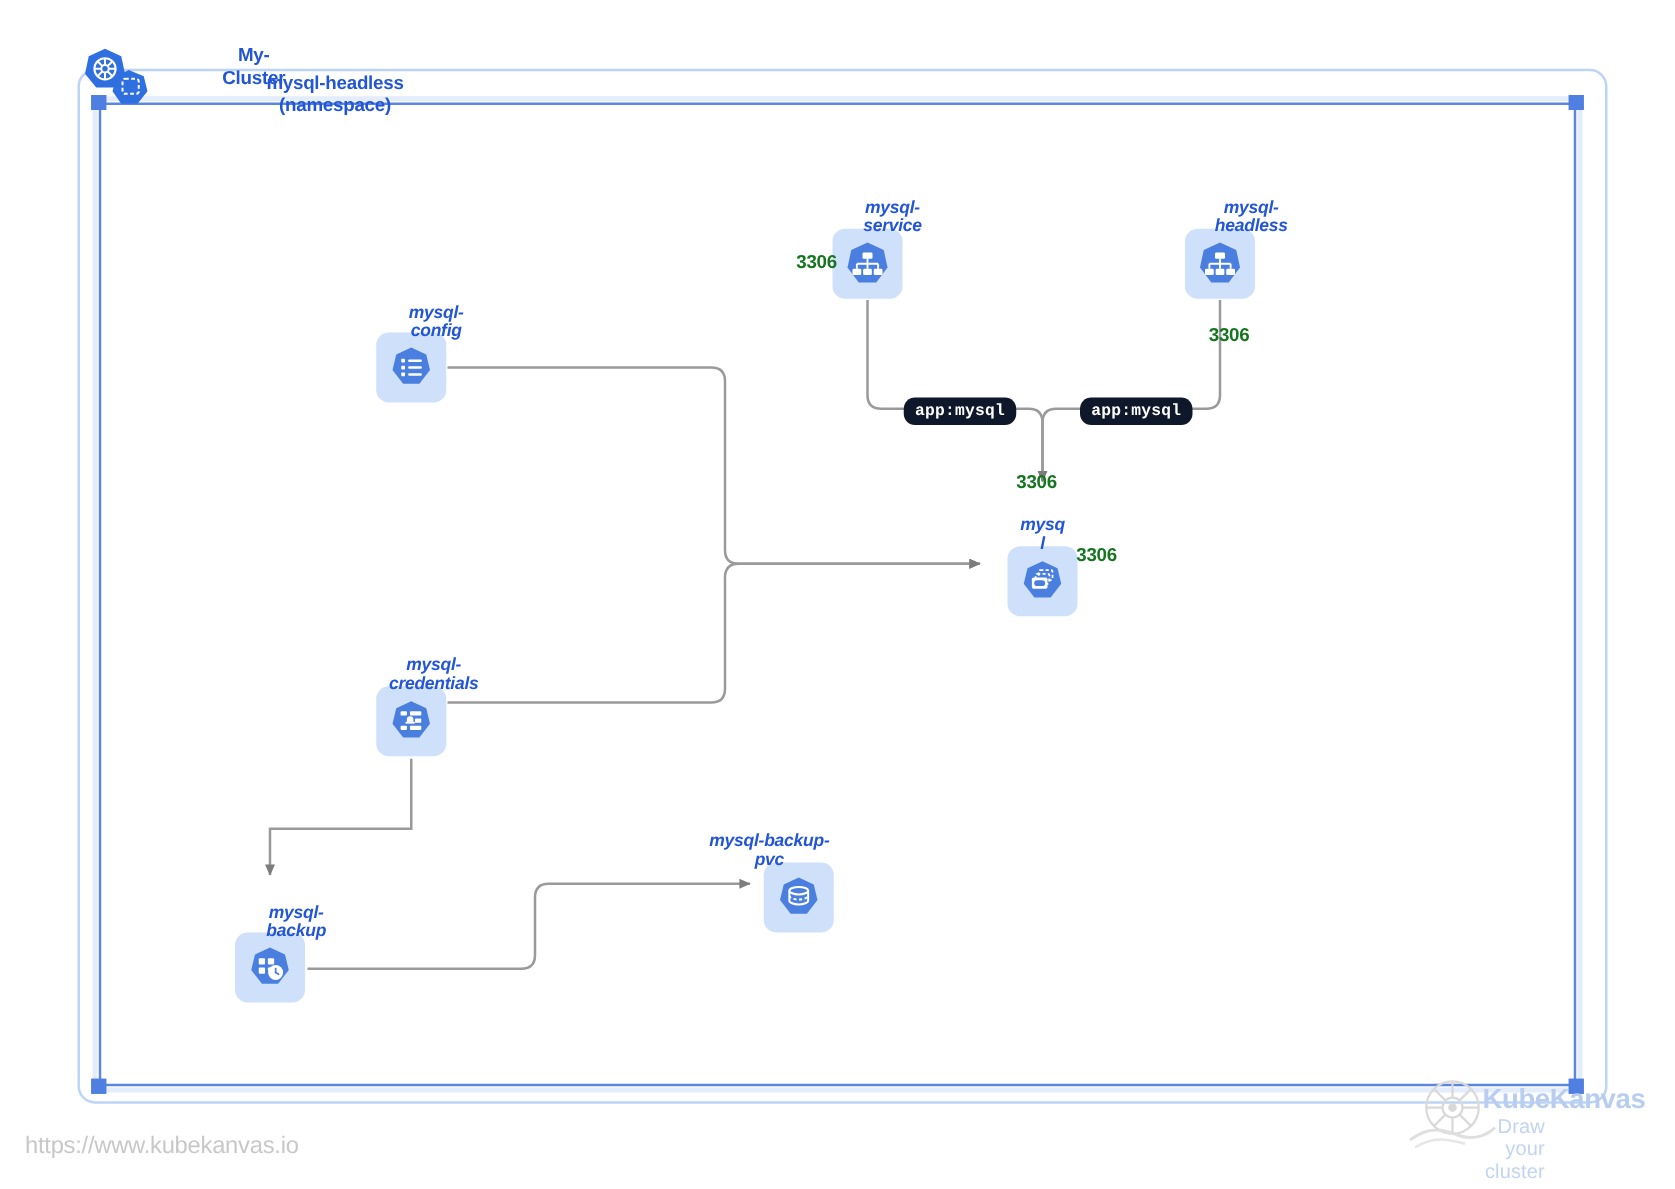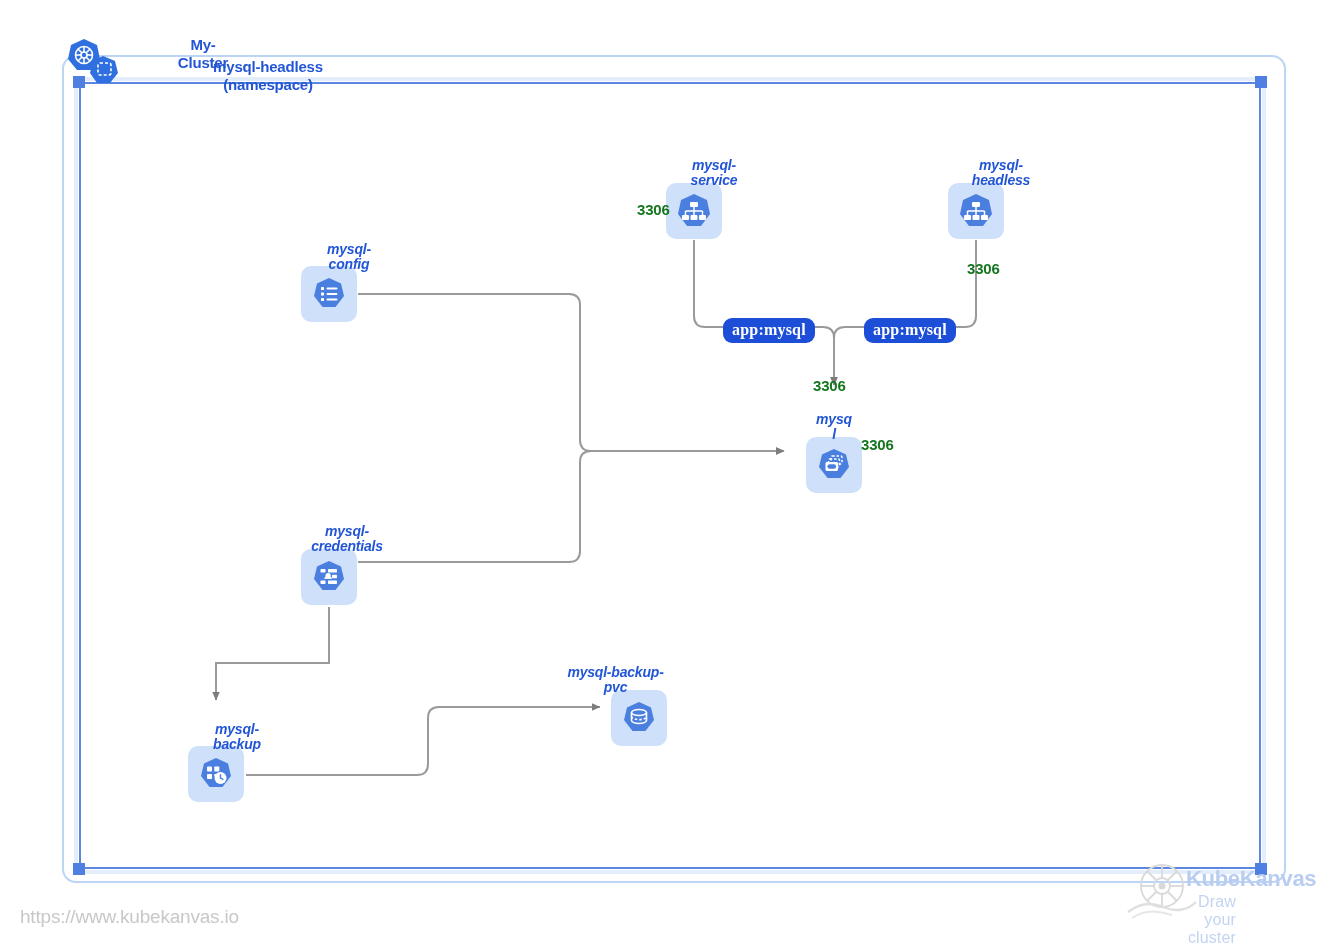--- a/index.html
+++ b/index.html
@@ -88,25 +88,25 @@
     position:absolute;
     color:#15761f;
     font-weight:bold;font-size:15px;
     letter-spacing:-0.2px;
     white-space:nowrap;
   }
 
   
   .pill{
     position:absolute;
-    background:#1d4ed8;
+    background:#0f172a;
     color:#ffffff;
     border-radius:9px;
-    font-family:Liberation Serif, serif;
-    font-size:16px;font-weight:bold;
+    font-family:Liberation Mono, monospace;
+    font-size:13px;font-weight:bold;
     padding:3px 9px 4px 9px;
     letter-spacing:0.2px;
     white-space:nowrap;
   }
 
   
   .wm{
     position:absolute;left:1122px;top:860px;width:210px;height:62px;
     opacity:1;
   }

